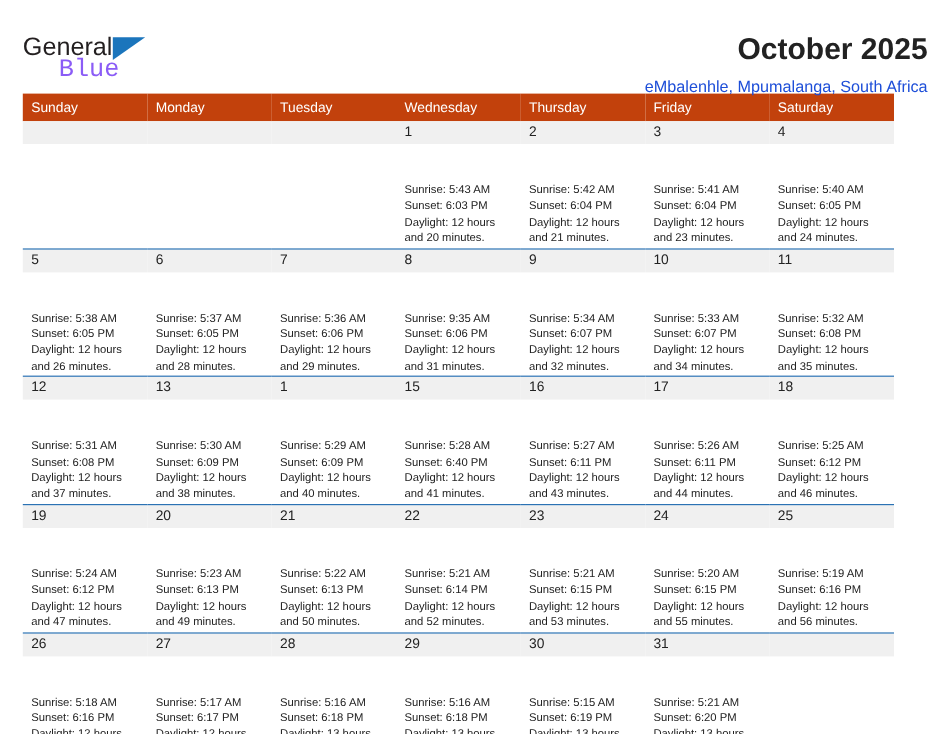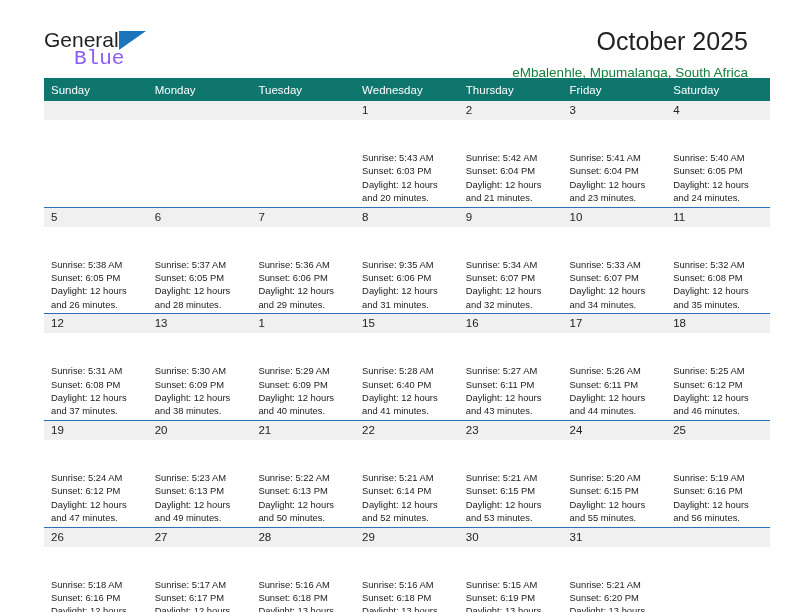--- a/index.html
+++ b/index.html
@@ -12,21 +12,21 @@
     height: 612px;
     font-family: "Liberation Sans", sans-serif;
     color: #000000;
     overflow: hidden;
   }
   .page {
     position: relative;
     width: 792px;
     height: 612px;
     box-sizing: border-box;
-    padding: 0 44px;
+    padding: 0 19px;
   }
 
   
   .topbar {
     position: relative;
     height: 78px;
   }
   .logo {
     position: absolute;
     left: 0;
@@ -64,39 +64,39 @@
   .title-wrap {
     position: absolute;
     right: 0;
     top: 26px;
     text-align: right;
   }
   .cal-title {
     font-size: 25px;
     color: #222222;
     line-height: 30px;
-    font-weight: normal;
+    font-weight: bold;
     white-space: nowrap;
   }
   .cal-subtitle {
     font-size: 13.5px;
-    color: #15803d;
+    color: #1d4ed8;
     line-height: 20px;
     margin-top: 7px;
     white-space: nowrap;
   }
 
   
   table.cal {
     border-collapse: collapse;
     table-layout: fixed;
     width: 726px;
   }
   table.cal th {
-    background: #0f766e;
+    background: #c2410c;
     color: #ffffff;
     font-weight: normal;
     font-size: 11.5px;
     text-align: left;
     padding: 5px 0 5px 7px;
     height: 13px;
     border: none;
   }
   table.cal td {
     width: 103.71px;

